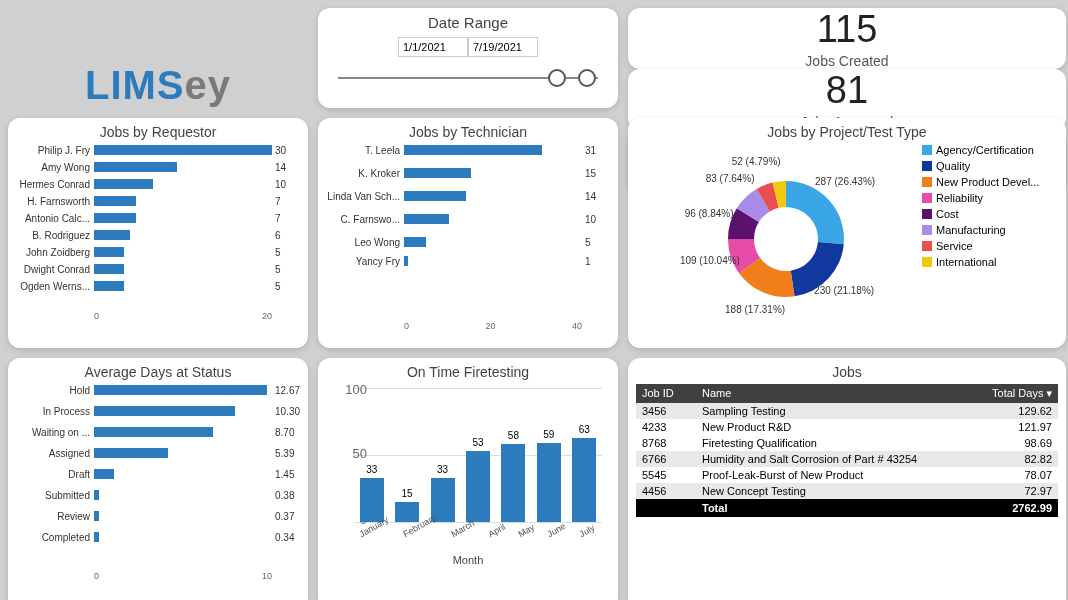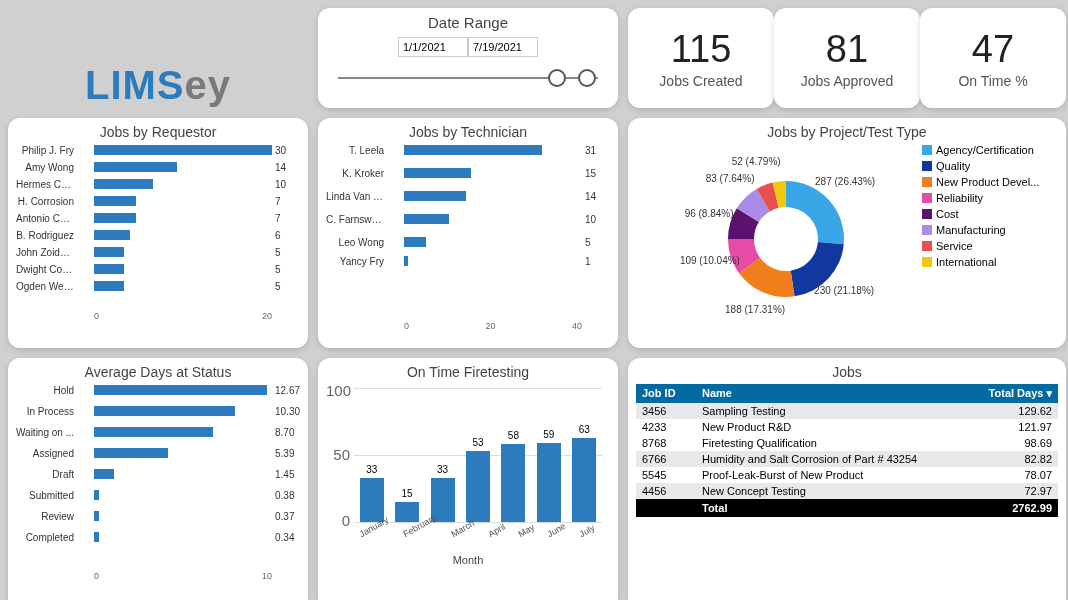--- a/index.html
+++ b/index.html
@@ -9,48 +9,48 @@
 .logo{display:flex;align-items:flex-end;justify-content:center;background:none;box-shadow:none}
 .logo-text{font-size:40px;font-weight:700;letter-spacing:1px}
 .logo .b{color:#2b7bbd}.logo .g{color:#7a7a7a}
 .daterange{display:flex;flex-direction:column;align-items:center;position:relative}
 .dr-title{font-size:15px;color:#444;margin-bottom:6px}
 .dr-inputs{display:flex;}
 .dr-inputs input{width:70px;border:1px solid #ccc;font-size:11px;padding:3px 4px}
 .dr-slider{position:relative;width:260px;height:30px;margin-top:6px}
 .dr-slider .track{position:absolute;top:14px;left:0;right:0;height:2px;background:#888}
 .dr-slider .knob{position:absolute;top:6px;width:18px;height:18px;border:2px solid #555;border-radius:50%;background:#fff}
-.kpisrow{display:grid;grid-template-columns:1fr 1fr 1fr;gap:0}
+.kpisrow{display:grid;grid-template-columns:1fr;gap:0}
 .kpi{background:#fff;border-radius:12px;box-shadow:0 2px 6px rgba(0,0,0,.15);display:flex;flex-direction:column;align-items:center;justify-content:center}
 .kpi .val{font-size:38px;color:#222}
 .kpi .lbl{font-size:14px;color:#555;margin-top:2px}
 .panel-title{text-align:center;font-size:14px;color:#444;margin-bottom:4px}
 .hbar{display:flex;align-items:center;font-size:10px;color:#333}
-.hbar .name{width:78px;text-align:right;padding-right:20px;white-space:nowrap;overflow:hidden;text-overflow:ellipsis}
+.hbar .name{width:78px;text-align:right;padding-right:4px;white-space:nowrap;overflow:hidden;text-overflow:ellipsis}
 .hbar .track{flex:1;height:12px;position:relative}
 .hbar .fill{position:absolute;left:0;top:1px;height:10px;background:#2b7bbd}
 .hbar .val{width:28px;padding-left:3px;font-size:10px}
 .hbars{display:flex;flex-direction:column;gap:3px;height:165px;overflow:hidden}
 .axis{display:flex;font-size:9px;color:#666;padding-left:78px;padding-right:28px;justify-content:space-between;margin-top:2px}
 .donutwrap{display:flex}
 .legend{font-size:11px;display:flex;flex-direction:column;gap:4px;padding-left:6px}
 .legend div{display:flex;align-items:center;gap:4px;white-space:nowrap}
 .swatch{width:10px;height:10px;display:inline-block}
 .vbar-chart{position:relative;height:170px;padding-left:28px}
 .vbar-grid{position:absolute;left:28px;right:8px;top:4px;bottom:32px}
 .vbar-grid .gl{position:absolute;left:0;right:0;border-top:1px solid #ddd}
-.vbar-yl{position:absolute;left:0;width:24px;text-align:right;font-size:15px;color:#666}
+.vbar-yl{position:absolute;left:17px;width:24px;text-align:right;font-size:13px;color:#666}
 .vbars{position:absolute;left:28px;right:8px;bottom:32px;top:4px;display:flex;align-items:flex-end;justify-content:space-around}
 .vbar{width:24px;background:#2b7bbd;position:relative}
 .vbar .vl{position:absolute;top:-14px;width:100%;text-align:center;font-size:10px}
 .vbar-xl{position:absolute;left:28px;right:8px;bottom:14px;display:flex;justify-content:space-around;font-size:9px;color:#555}
 .vbar-xl span{transform:rotate(-30deg);transform-origin:left}
 .xaxis-lbl{text-align:center;font-size:11px;color:#444}
 .jobtable{font-size:11px}
-.jobtable .hdr{background:#0369a1;color:#fff;display:flex;padding:3px 6px;font-weight:700}
+.jobtable .hdr{background:#404040;color:#fff;display:flex;padding:3px 6px;font-weight:400}
 .jobtable .row{display:flex;padding:2px 6px}
 .jobtable .row.alt{background:#e8e8e8}
 .jobtable .c1{width:60px}.jobtable .c2{flex:1}.jobtable .c3{width:70px;text-align:right}
 .jobtable .tot{background:#000;color:#fff;display:flex;padding:3px 6px;font-weight:700}
 svg text{font-size:10px;fill:#333}
 </style>
 </head>
 <body>
 
 <div class="grid">
@@ -103,21 +103,21 @@
           <div class="val">14</div>
         </div>
         <div class="hbar" style="margin-bottom:2px">
           <div class="name">Hermes Conrad</div>
           <div class="track">
             <div class="fill" style="width:33.33333333333333%"></div>
           </div>
           <div class="val">10</div>
         </div>
         <div class="hbar" style="margin-bottom:2px">
-          <div class="name">H. Corrosion</div>
+          <div class="name">H. Farnsworth</div>
           <div class="track">
             <div class="fill" style="width:23.333333333333332%"></div>
           </div>
           <div class="val">7</div>
         </div>
         <div class="hbar" style="margin-bottom:2px">
           <div class="name">Antonio Calc...</div>
           <div class="track">
             <div class="fill" style="width:23.333333333333332%"></div>
           </div>

